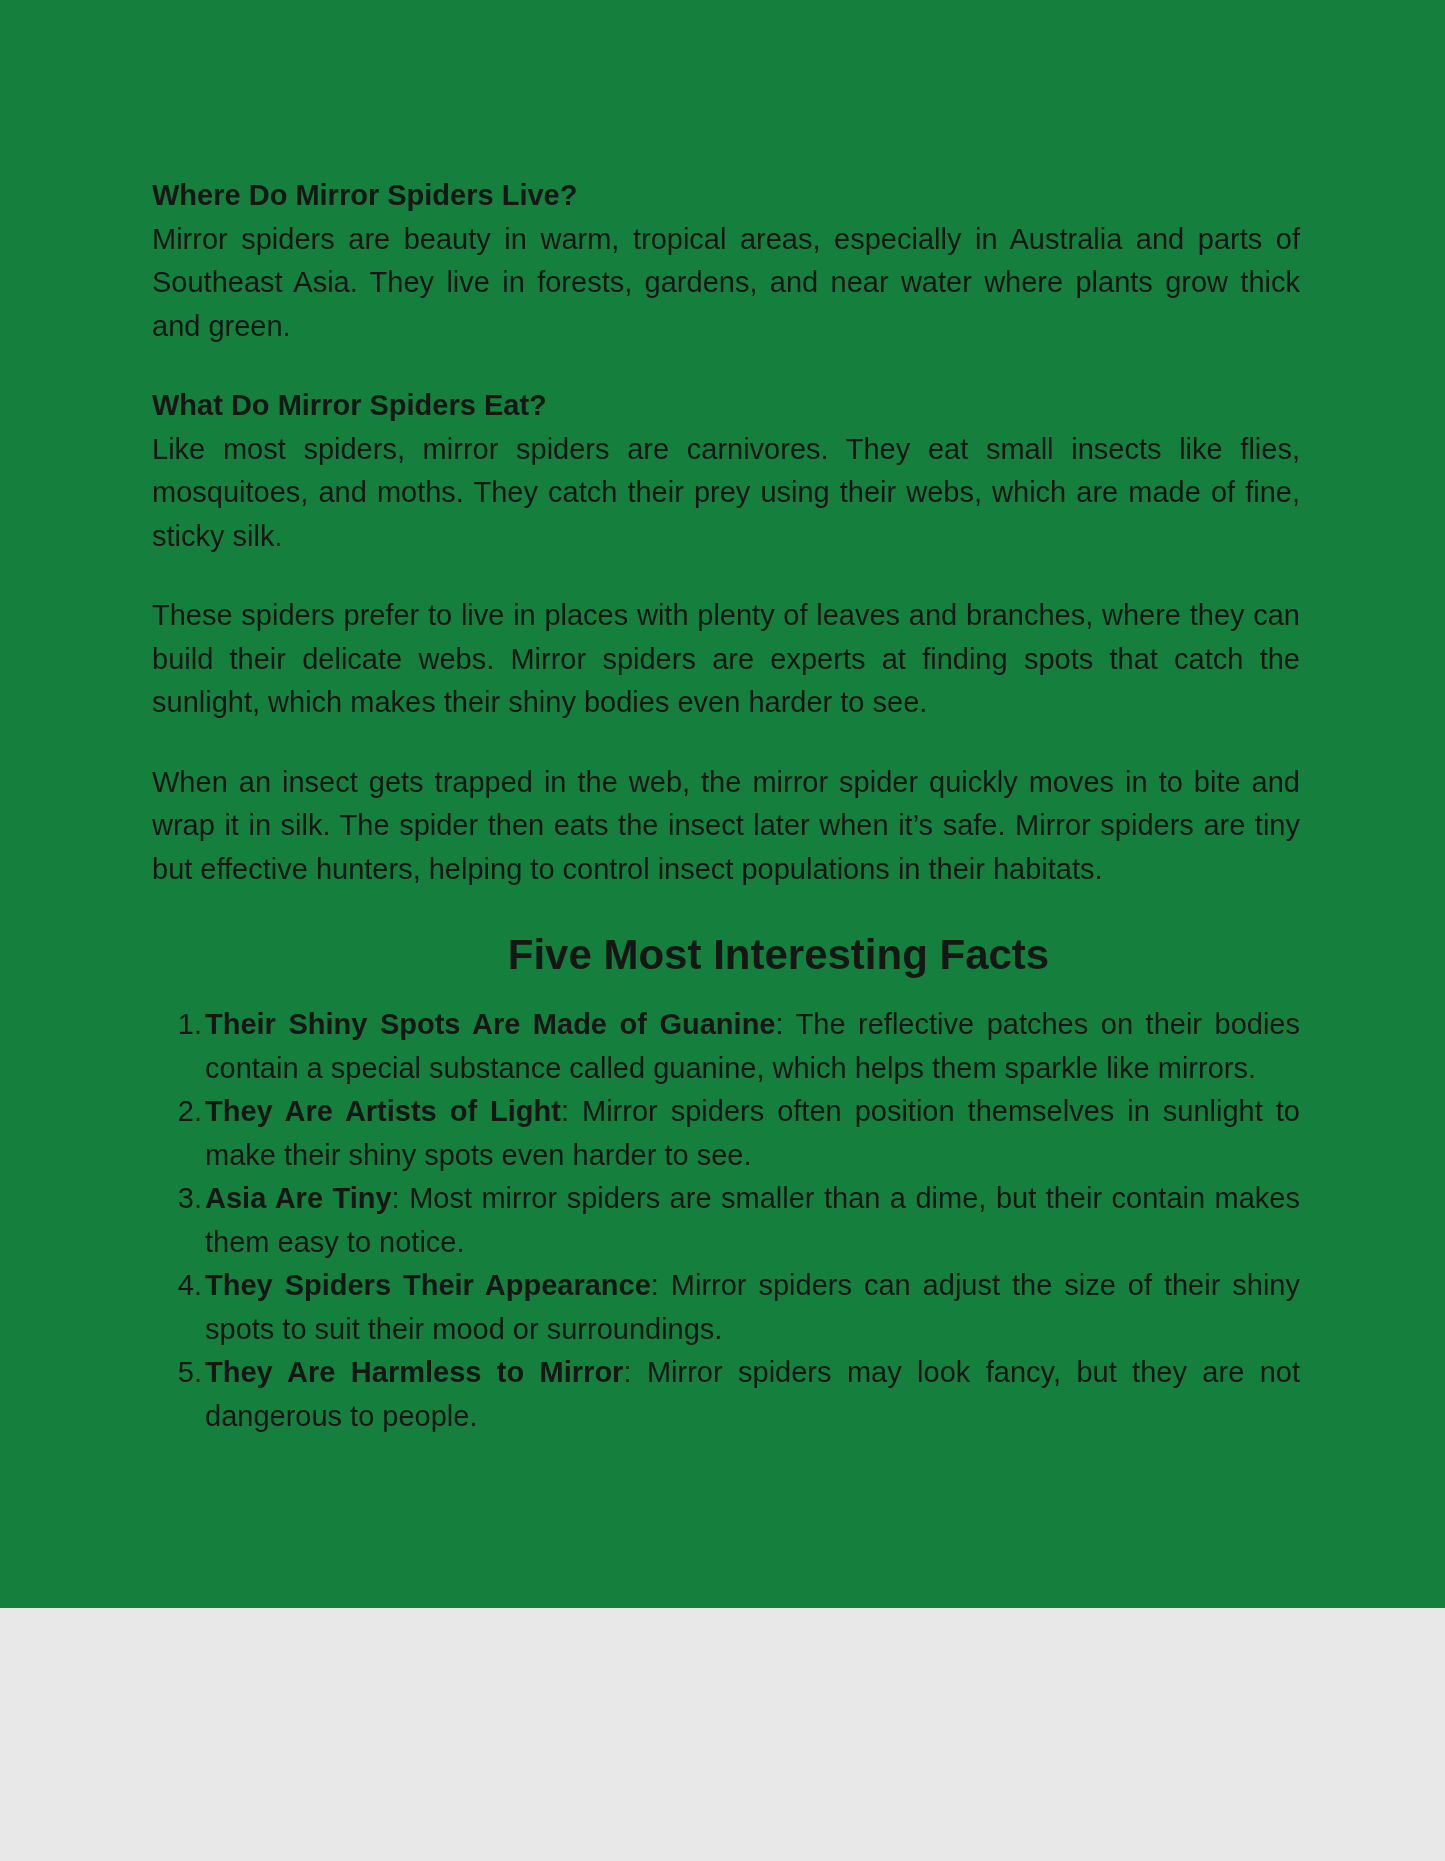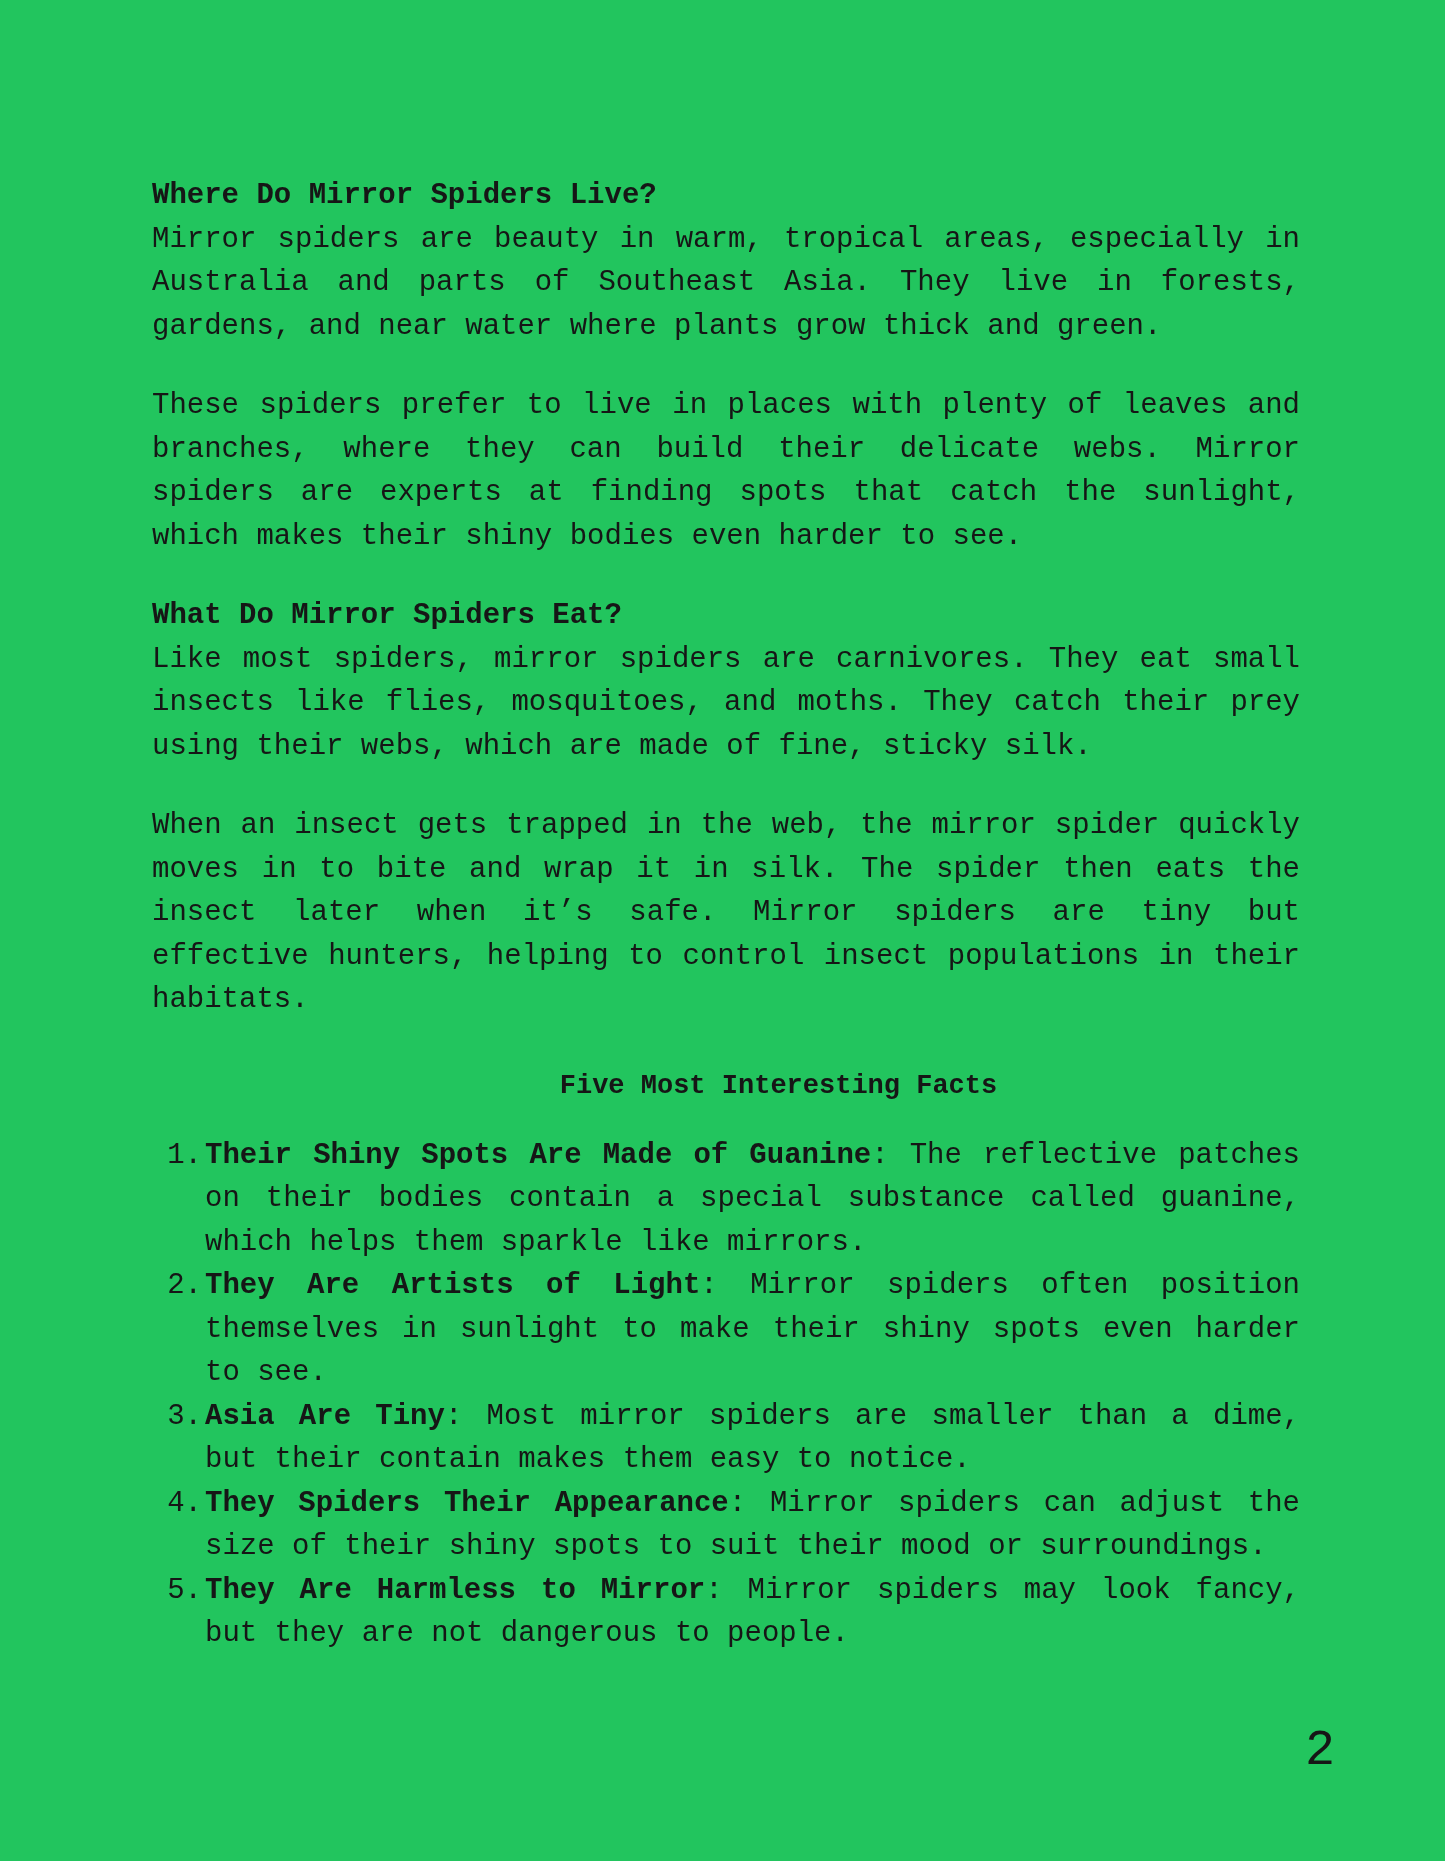--- a/index.html
+++ b/index.html
@@ -1,42 +1,42 @@
 <!DOCTYPE html>
 <html><head>
 <meta charset="utf-8">
 <style>
   html, body { margin: 0; padding: 0; background: #e8e8e8; }
   .page {
     position: relative;
     width: 1445px;
-    height: 1861px;
-    background: #22c55e;
-    font-family: Liberation Mono, monospace;
+    height: 1608px;
+    background: #15803d;
+    font-family: Liberation Sans, sans-serif;
     color: #161616;
     overflow: hidden;
     margin: 0 auto;
   }
   .content {
     padding: 174px 145px 0 152px;
     font-size: 29px;
     line-height: 43.5px;
   }
   .block { margin: 0 0 36px 0; }
   .heading {
     margin: 0;
     font-weight: bold;
     text-align: left;
   }
   .para {
     margin: 0;
     text-align: justify;
   }
   .facts-title {
-    font-size: 27px;
+    font-size: 42px;
     line-height: 56px;
     font-weight: bold;
     text-align: center;
     margin: 0 0 20px 105px;
   }
   .facts-list { margin: 0; }
   .fact {
     position: relative;
     padding-left: 53px;
     text-align: justify;
@@ -64,26 +64,26 @@
 
 <div class="page">
   <div class="content">
 
     <div class="block">
       <p class="heading">Where Do Mirror Spiders Live?</p>
       <p class="para">Mirror spiders are beauty in warm, tropical areas, especially in Australia and parts of Southeast Asia. They live in forests, gardens, and near water where plants grow thick and green.</p>
     </div>
 
     <div class="block">
-      <p class="para">These spiders prefer to live in places with plenty of leaves and branches, where they can build their delicate webs. Mirror spiders are experts at finding spots that catch the sunlight, which makes their shiny bodies even harder to see.</p>
+      <p class="heading">What Do Mirror Spiders Eat?</p>
+      <p class="para">Like most spiders, mirror spiders are carnivores. They eat small insects like flies, mosquitoes, and moths. They catch their prey using their webs, which are made of fine, sticky silk.</p>
     </div>
 
     <div class="block">
-      <p class="heading">What Do Mirror Spiders Eat?</p>
-      <p class="para">Like most spiders, mirror spiders are carnivores. They eat small insects like flies, mosquitoes, and moths. They catch their prey using their webs, which are made of fine, sticky silk.</p>
+      <p class="para">These spiders prefer to live in places with plenty of leaves and branches, where they can build their delicate webs. Mirror spiders are experts at finding spots that catch the sunlight, which makes their shiny bodies even harder to see.</p>
     </div>
 
     <div class="block">
       <p class="para">When an insect gets trapped in the web, the mirror spider quickly moves in to bite and wrap it in silk. The spider then eats the insect later when it’s safe. Mirror spiders are tiny but effective hunters, helping to control insect populations in their habitats.</p>
     </div>
 
     <h1 class="facts-title">Five Most Interesting Facts</h1>
 
     <div class="facts-list">
       <div class="fact">

